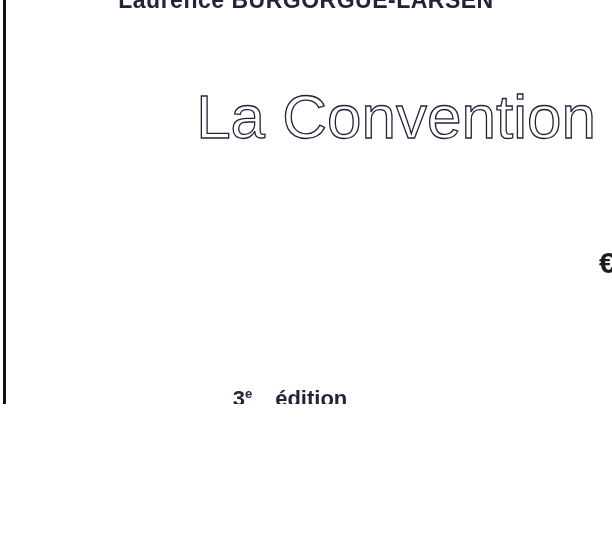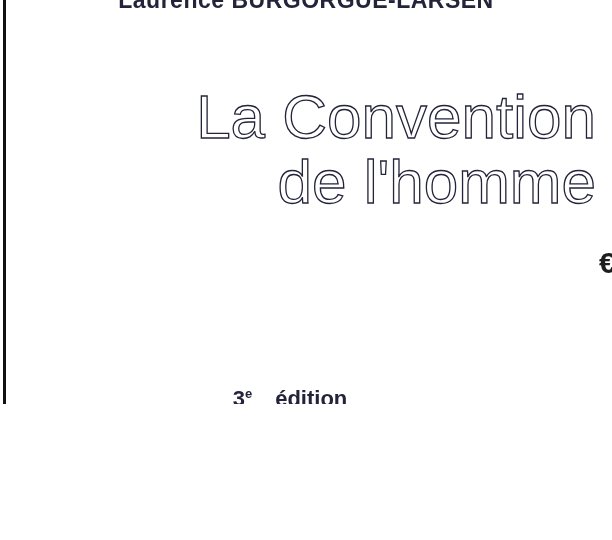--- a/index.html
+++ b/index.html
@@ -96,20 +96,19 @@
 <body>
 
 <div class="viewport">
 
   <div class="edge-rule"></div>
 
   <div class="author">Laurence BURGORGUE-LARSEN</div>
 
   <div class="title">
     <div class="title-line">La Convention</div>
-    <div class="title-line">de l'homme</div>
   </div>
 
   <div class="edition"><span>3</span><span class="sup">e</span><span class="word">édition</span></div>
 
   <div class="edge-glyph">€</div>
 
 </div>
 
 </body></html>

